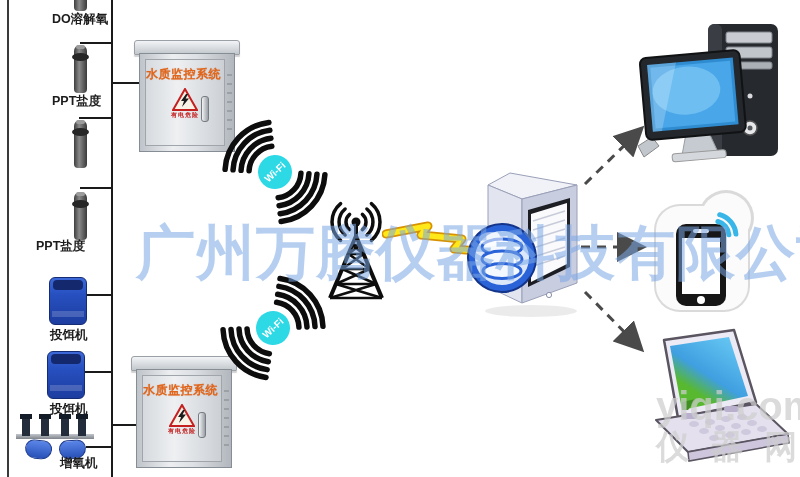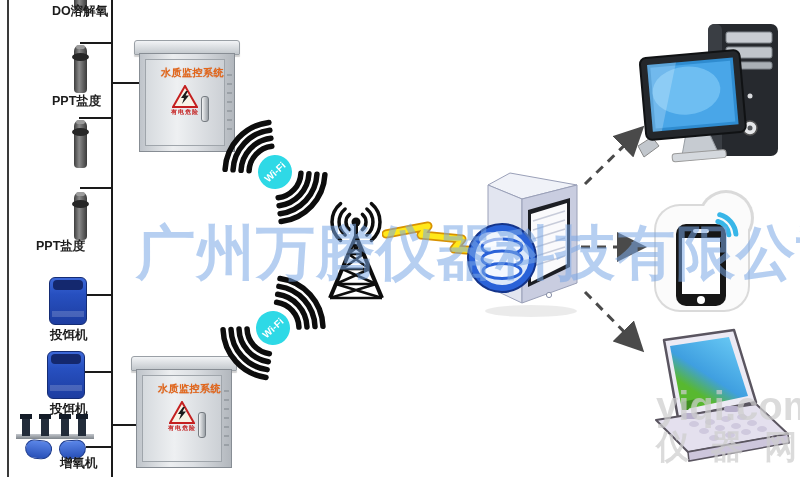--- a/index.html
+++ b/index.html
@@ -33,21 +33,21 @@
 
   
   .cbox{position:absolute;width:102px;height:112px;}
   .cbox-roof{position:absolute;top:0;left:-2px;width:104px;height:13px;border:1px solid #9aa0a6;
              border-radius:3px 3px 1px 1px;background:linear-gradient(180deg,#f2f4f6,#c2c7cc);
              box-shadow:0 2px 1px rgba(0,0,0,0.18);}
   .cbox-body{position:absolute;top:13px;left:3px;width:94px;height:97px;border:1px solid #878d94;
              background:linear-gradient(90deg,#bfc4ca,#eceef0 35%,#dde0e4 60%,#b2b7bd);}
   .cbox-door{position:absolute;top:5px;left:5px;right:9px;bottom:5px;border:1px solid #9fa5ab;
              background:linear-gradient(90deg,#d6dade,#eef0f2 40%,#ccd0d5);}
-  .cbox-title{margin-top:6px;text-align:right;font-weight:bold;font-size:10px;color:#e2661a;
+  .cbox-title{margin-top:6px;text-align:left;font-weight:bold;font-size:12px;color:#e2661a;
               letter-spacing:0.5px;text-shadow:0 0 1px rgba(180,60,0,0.4);}
   .cbox-warn{display:block;margin:5px auto 0 auto;}
   .cbox-warntext{text-align:center;font-weight:bold;font-size:6px;color:#c42020;letter-spacing:1px;}
   .cbox-handle{position:absolute;right:15px;top:36px;width:6px;height:24px;border:1px solid #767c82;
                border-radius:3px;background:linear-gradient(90deg,#f2f3f4,#9aa0a6);}
   .cbox-slits{position:absolute;right:2px;top:20px;width:5px;height:58px;
               background:repeating-linear-gradient(180deg,#9aa0a6 0 2px,transparent 2px 9px);}
 
   .wifi-chain{position:absolute;width:140px;height:140px;}
 
@@ -70,21 +70,21 @@
   <div class="hline" style="left:80px;top:42px;width:32px;height:2px;"></div>
   <div class="hline" style="left:79px;top:117px;width:34px;height:2px;"></div>
   <div class="hline" style="left:80px;top:187px;width:32px;height:2px;"></div>
   <div class="hline" style="left:82px;top:294px;width:30px;height:2px;"></div>
   <div class="hline" style="left:82px;top:371px;width:30px;height:2px;"></div>
   <div class="hline" style="left:86px;top:446px;width:26px;height:2px;"></div>
   <div class="hline" style="left:112px;top:82px;width:31px;height:2px;"></div>
   <div class="hline" style="left:112px;top:424px;width:28px;height:2px;"></div>
 
   <div class="probe" style="left:74px;top:-37px;"></div>
-  <div class="lbl" style="left:52px;top:3px;">DO溶解氧</div>
+  <div class="lbl" style="left:52px;top:11px;">DO溶解氧</div>
 
   <div class="probe" style="left:74px;top:45px;">
       <div class="cap"></div>
       <div class="ring"></div>
     </div>
   <div class="lbl" style="left:52px;top:93px;">PPT盐度</div>
 
   <div class="probe" style="left:74px;top:120px;">
       <div class="cap"></div>
       <div class="ring"></div>

